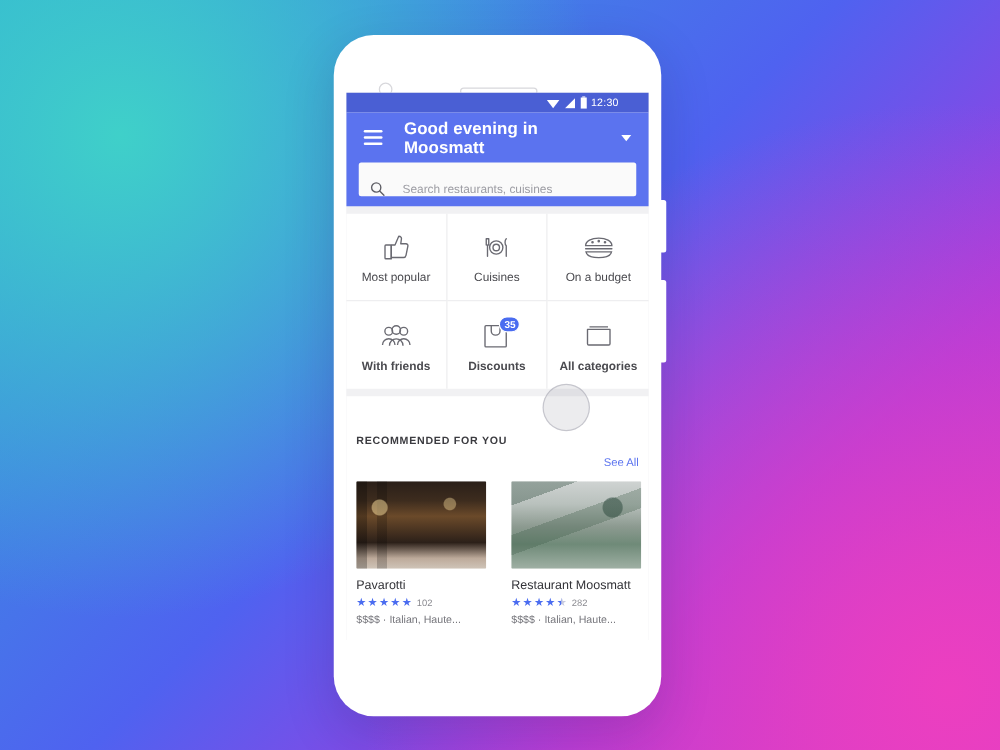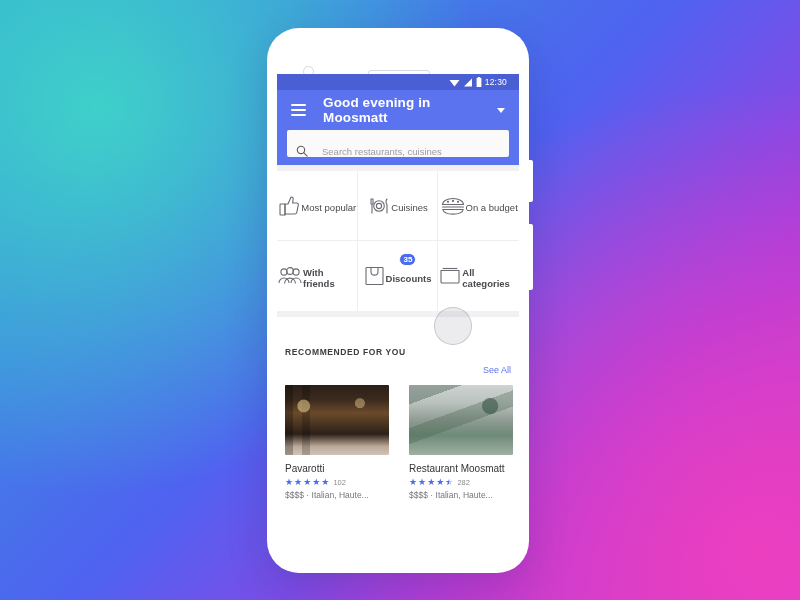--- a/index.html
+++ b/index.html
@@ -44,21 +44,21 @@
   .screen {
     position: absolute; left: 10px; top: 46px;
     width: 242px; height: 438px;
     background: #f1f1f3;
     overflow: hidden;
   }
 
   .statusbar {
     height: 16px; background: #4a5fd4;
     display: flex; align-items: center; justify-content: flex-end;
-    padding-right: 12px; gap: 3px;
+    padding-right: 24px; gap: 3px;
   }
   .sb-time { color: #fff; font-size: 8.5px; letter-spacing: .2px; }
   .sb-ic { display: block; }
 
   .appbar { background: #5b73ef; padding: 0 0 8px 0; }
   .appbar-top {
     height: 40px; display: flex; align-items: center; padding: 0 14px;
   }
   .hamburger { width: 16px; display: flex; flex-direction: column; gap: 3px; cursor: pointer; }
   .hamburger span { display: block; height: 2px; background: #fff; border-radius: 1px; }
@@ -80,21 +80,21 @@
   }
 
   
   .grid {
     background: #fff; display: grid;
     grid-template-columns: repeat(3, 1fr);
     margin-top: 6px;
   }
   .cell {
     position: relative; height: 70px;
-    display: flex; flex-direction: row;
+    display: flex; flex-direction: column;
     align-items: center; justify-content: center;
     border-right: 1px solid #eeeef0; border-bottom: 1px solid #eeeef0;
     cursor: pointer;
   }
   .cell:nth-child(3n) { border-right: none; }
   .cell:nth-child(n+4) { border-bottom: none; font-weight: bold; }
   .cell-icon { height: 30px; display: flex; align-items: center; justify-content: center; }
   .cell-label { font-size: 9.5px; color: #4a4a4f; margin-top: 4px; }
   .badge {
     position: absolute; left: 50%; margin-left: 2px; top: 12px;

